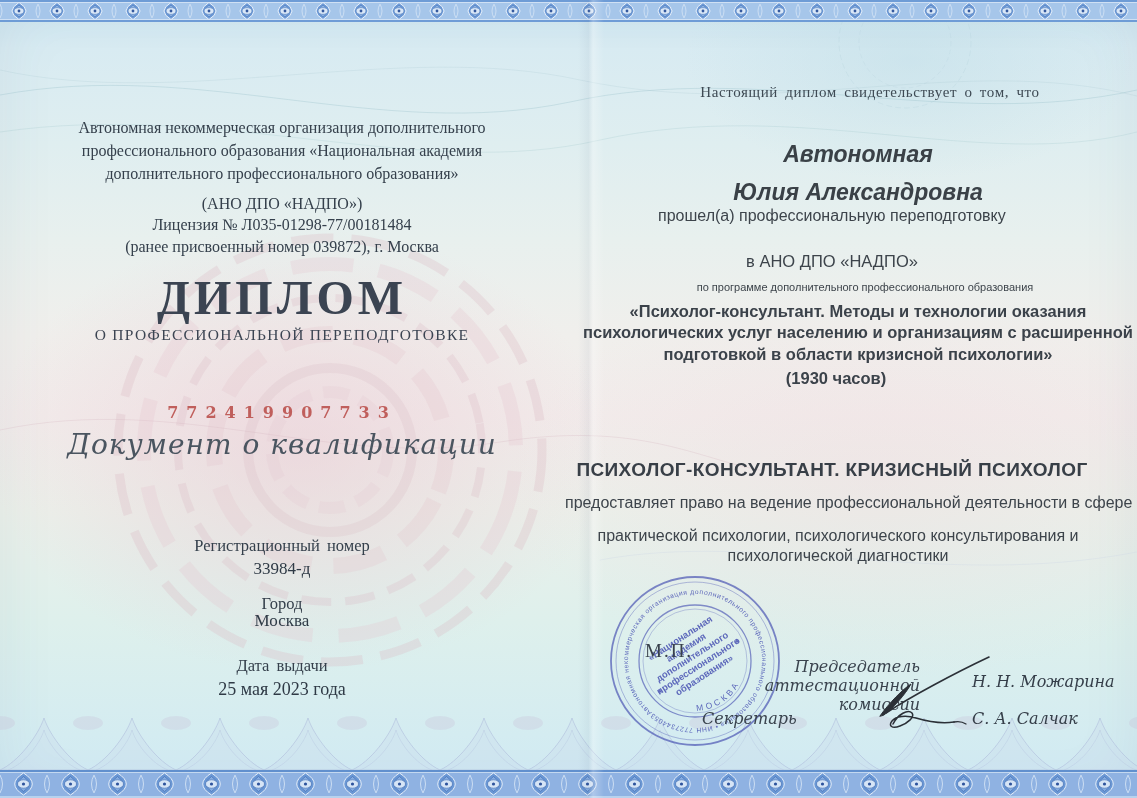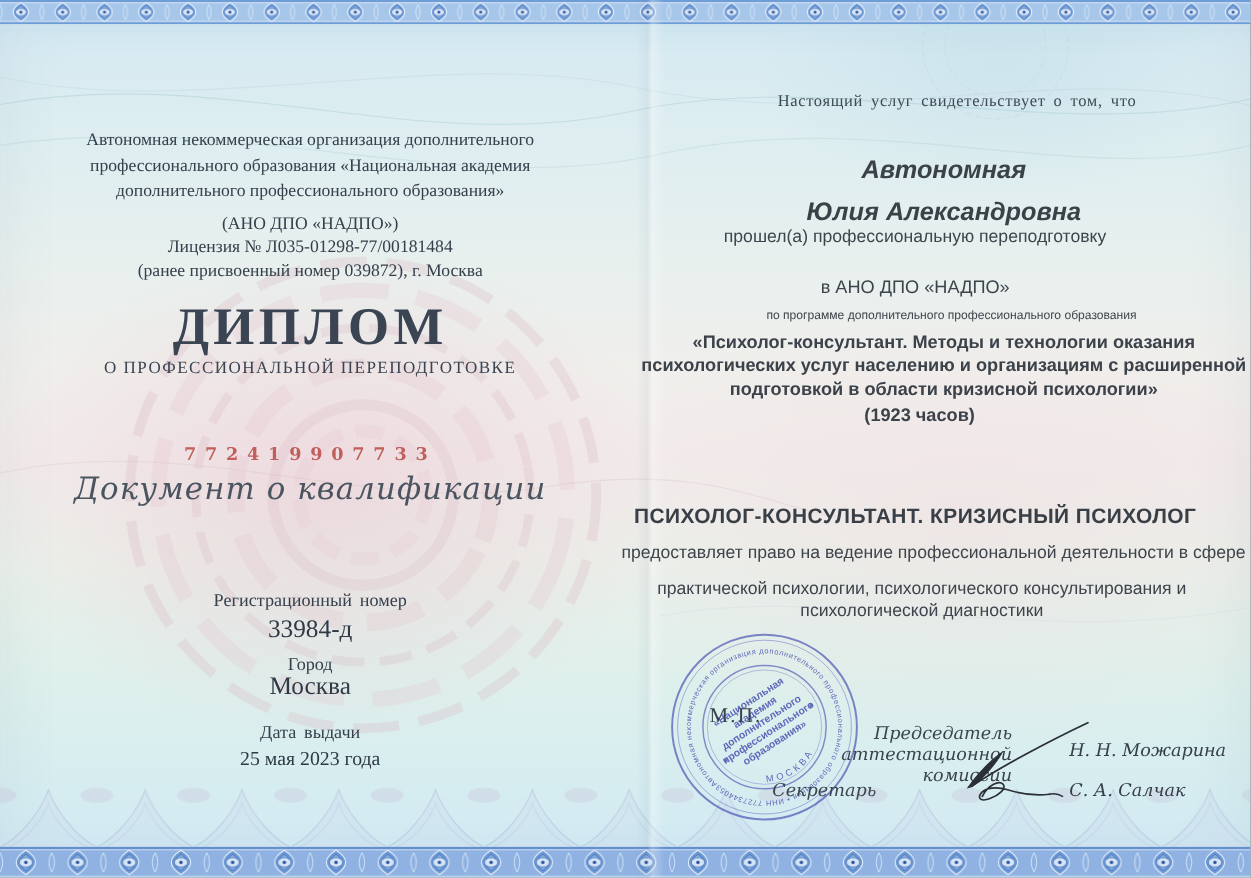--- a/index.html
+++ b/index.html
@@ -22,21 +22,21 @@
   .col-right{left:580px;width:530px;text-align:center;}
   .serif{font-family:"Liberation Serif",serif;}
   .sans{font-family:"Liberation Sans",sans-serif;}
   .org{font-size:16px;line-height:1.45;color:#35404c;}
   .lic{font-size:16px;line-height:1.34;color:#35404c;}
   .diploma-title{font-size:48px;font-weight:700;letter-spacing:4px;color:#3b4452;}
   .diploma-sub{font-size:15.5px;letter-spacing:1.3px;color:#3b4452;}
   .serial{font-family:"DejaVu Serif",serif;font-size:16px;font-weight:700;letter-spacing:8px;color:#c05f5c;margin-top:36px;}
   .script{font-family:"DejaVu Serif",serif;font-style:italic;font-size:28px;color:#4a5560;letter-spacing:1px;}
   .small-label{font-size:16.5px;color:#35404c;word-spacing:3px;}
-  .value{font-size:23px;color:#2f3a46;}
+  .value{font-size:17px;color:#2f3a46;}
   .intro{font-size:15px;letter-spacing:.6px;word-spacing:3px;color:#3e4a54;}
   .fio{font-size:23px;font-weight:700;font-style:italic;color:#3a4147;}
   .sansline{font-size:16px;color:#3d444b;}
   .progname{font-size:16.5px;font-weight:700;line-height:1.3;color:#3b424a;}
   .qual{font-size:19px;font-weight:700;letter-spacing:.4px;color:#383f47;white-space:nowrap;}
   .commission{font-size:16.5px;line-height:1.2;color:#3d444b;}
   .sig-label{font-family:"DejaVu Serif",serif;font-style:italic;font-size:16px;color:#3a434e;line-height:1.2;text-align:right;}
   .sig-name{font-family:"DejaVu Serif",serif;font-style:italic;font-size:16px;color:#353e49;text-align:left;}
   .mp{font-size:19px;letter-spacing:2px;color:#39414c;}
   .fold{left:578px;top:0;width:26px;height:798px;
@@ -135,30 +135,30 @@
 
   <div class="abs col-left small-label" style="top:536px">Регистрационный номер</div>
   <div class="abs col-left value" style="top:559px">33984-д</div>
 
   <div class="abs col-left small-label" style="top:594px">Город</div>
   <div class="abs col-left value" style="top:611px">Москва</div>
 
   <div class="abs col-left small-label" style="top:656px">Дата выдачи</div>
   <div class="abs col-left value" style="top:679px;font-size:18px">25 мая 2023 года</div>
 
-  <div class="abs col-right intro serif" style="top:84px;transform:translateX(25px)">Настоящий услуг свидетельствует о том, что</div>
+  <div class="abs col-right intro serif" style="top:84px;transform:translateX(25px)">Настоящий диплом свидетельствует о том, что</div>
 
   <div class="abs col-right fio sans" style="top:141px;transform:translateX(13px)">Автономная</div>
   <div class="abs col-right fio sans" style="top:179px;transform:translateX(13px)">Юлия Александровна</div>
   <div class="abs col-right sansline sans" style="top:207px;text-align:left;padding-left:78px">прошел(а) профессиональную переподготовку</div>
 
   <div class="abs col-right sansline sans" style="top:252px;font-size:16.5px;transform:translateX(-13px)">в АНО ДПО «НАДПО»</div>
   <div class="abs col-right sansline sans" style="top:281px;font-size:11px;transform:translateX(20px);white-space:nowrap">по программе дополнительного профессионального образования</div>
   <div class="abs col-right progname sans" style="top:301px;width:560px;left:570px;transform:translateX(8px)">«Психолог-консультант. Методы и технологии оказания психологических услуг населению и организациям с расширенной подготовкой в области кризисной психологии»</div>
-  <div class="abs col-right progname sans" style="top:368px;transform:translateX(-9px)">(1923 часов)</div>
+  <div class="abs col-right progname sans" style="top:368px;transform:translateX(-9px)">(1930 часов)</div>
 
 
   <div class="abs col-right qual sans" style="top:459px;transform:translateX(-13px)">ПСИХОЛОГ-КОНСУЛЬТАНТ. КРИЗИСНЫЙ ПСИХОЛОГ</div>
   <div class="abs col-right sansline sans" style="top:494px;white-space:nowrap;transform:translateX(-15px)">предоставляет право на ведение профессиональной деятельности в сфере</div>
   <div class="abs col-right sansline sans" style="top:526px;width:490px;left:600px;transform:translateX(-7px);line-height:1.25">практической психологии, психологического консультирования и психологической диагностики</div>
 
   <svg class="abs" style="left:602px;top:568px;opacity:.88" width="186" height="186" viewBox="-93 -93 186 186">
     <g stroke="#4c56b4" fill="none">
       <circle r="84" stroke-width="1.8" stroke-opacity=".8"></circle>
       <circle r="79" stroke-width=".8" stroke-opacity=".55"></circle>

